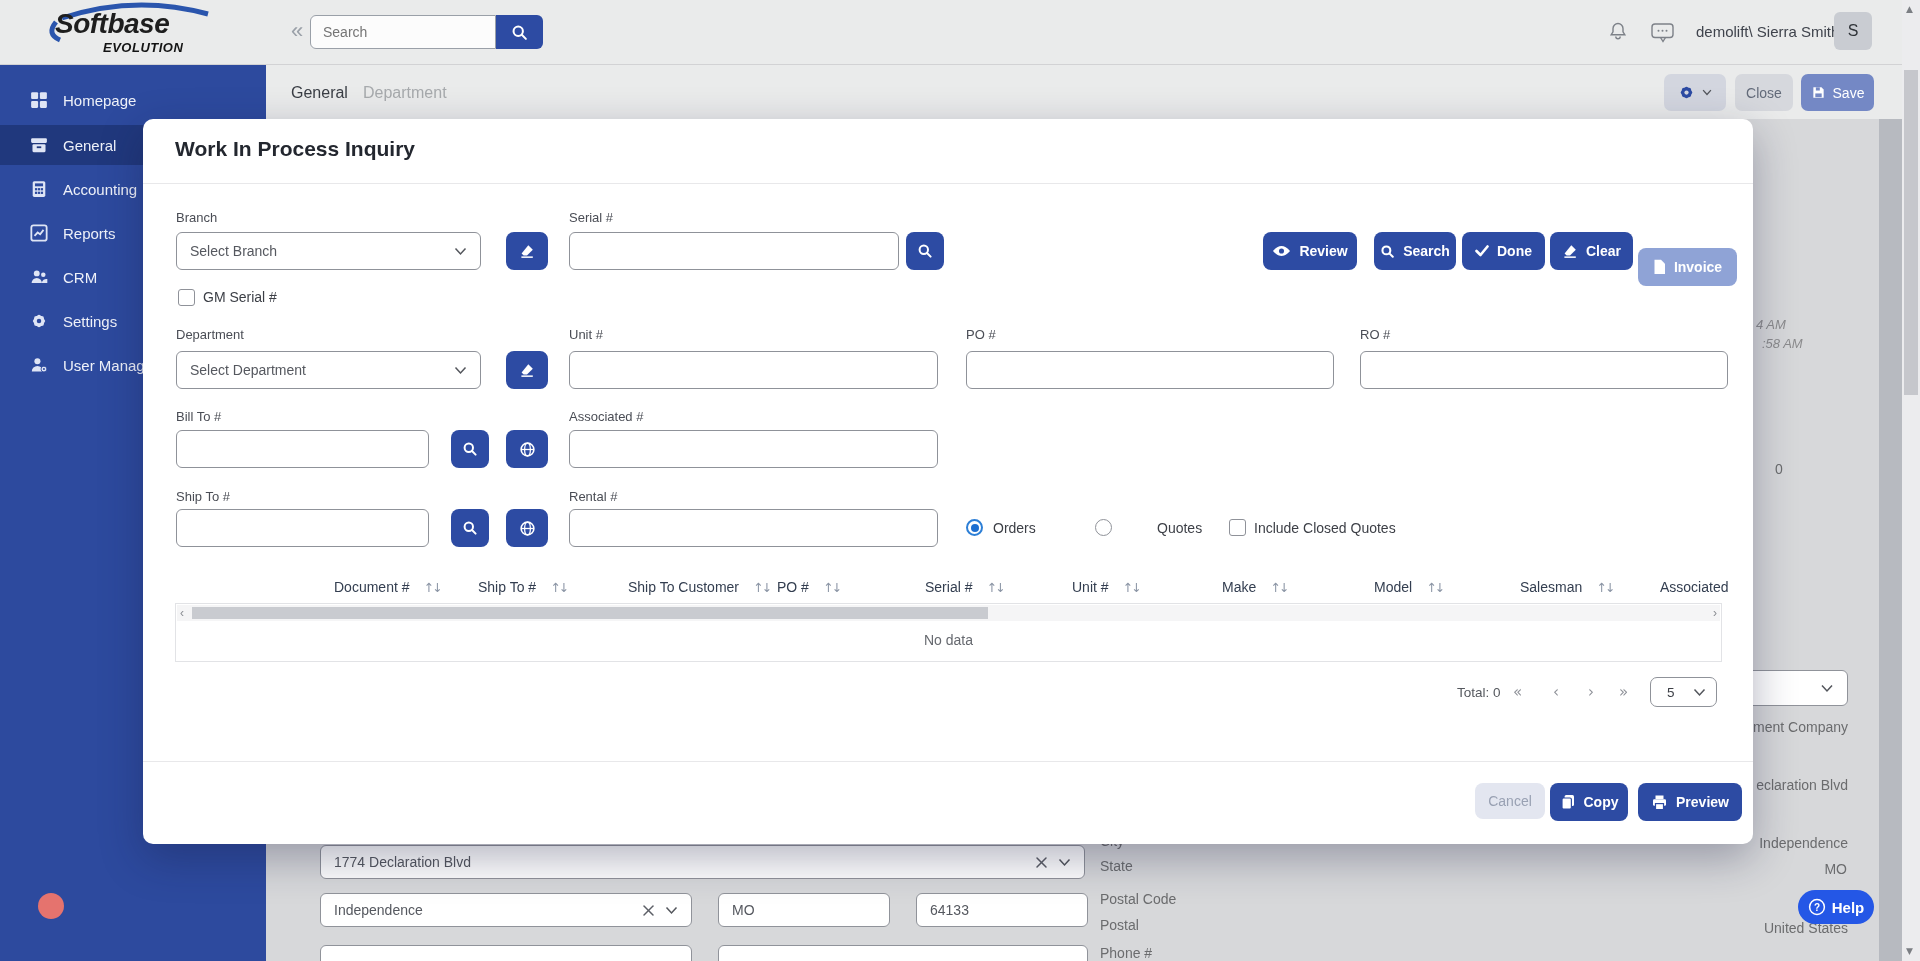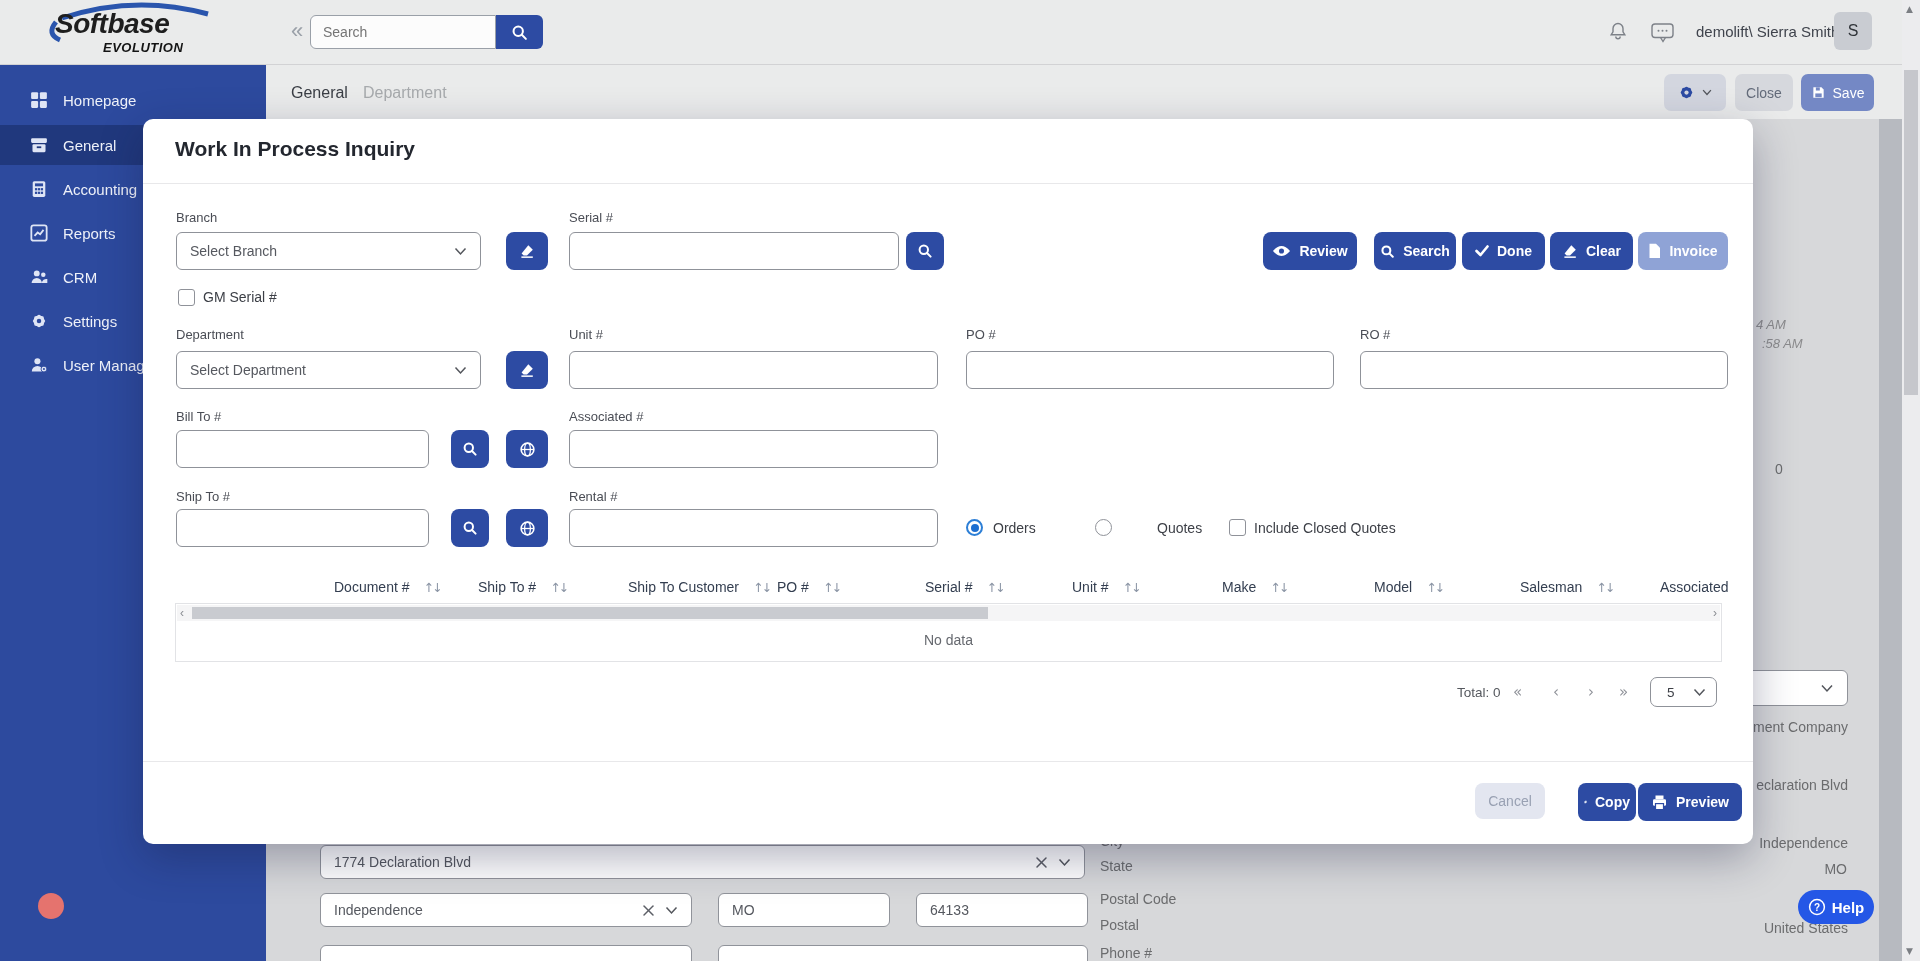--- a/index.html
+++ b/index.html
@@ -311,21 +311,21 @@
       </svg>
       <span>Done</span>
     </button>
     <button class="pbtn" style="left:1407px;top:113px;width:83px;">
       <svg width="16" height="16" viewBox="0 0 16 16">
         <path d="M9.3 2.2 L13.8 6.7 L8 12.5 H4.6 L2.6 10.5 Z" fill="#fff"></path>
         <rect x="2.4" y="13.4" width="11.4" height="1.5" fill="#fff"></rect>
       </svg>
       <span>Clear</span>
     </button>
-    <button class="pbtn disabled" style="left:1495px;top:113px;width:90px;">
+    <button class="pbtn disabled" style="left:1495px;top:129px;width:99px;">
       <svg width="13" height="16" viewBox="0 0 13 16">
         <path d="M1.5 0.8 H8 L12 4.8 V15 H1.5 Z" fill="#fff"></path>
       </svg>
       <span>Invoice</span>
     </button>
 
     <div class="chk" style="left:35px;top:170px;"></div>
     <div class="olabel" style="left:60px;top:170px;">GM Serial #</div>
 
     <div class="lbl" style="left:33px;top:208px;">Department</div>
@@ -447,21 +447,21 @@
     <span class="pgarrow" style="left:1476px;">»</span>
     <div class="pgsel">
       <span>5</span>
       <svg width="13" height="9" viewBox="0 0 12 9">
         <polyline points="1,1.5 6,7 11,1.5" fill="none" stroke="#53565c" stroke-width="1.5"></polyline>
       </svg>
     </div>
 
     <div class="fdivider"></div>
     <button class="cancelbtn">Cancel</button>
-    <button class="pbtn" style="left:1407px;top:664px;width:58px;margin-left:28px;">
+    <button class="pbtn" style="left:1407px;top:664px;width:78px;">
       <svg width="16" height="16" viewBox="0 0 16 16">
         <rect x="4.6" y="1" width="9.4" height="11" rx="1.5" fill="#fff"></rect>
         <rect x="2" y="4" width="9.4" height="11" rx="1.5" fill="#fff" stroke="#2d4ba3" stroke-width="1.2"></rect>
       </svg>
       <span>Copy</span>
     </button>
     <button class="pbtn" style="left:1495px;top:664px;width:104px;">
       <svg width="17" height="17" viewBox="0 0 17 17">
         <rect x="4.5" y="1.5" width="8" height="3.6" fill="#fff"></rect>
         <rect x="2" y="5.2" width="13" height="6.6" rx="1.2" fill="#fff"></rect>

